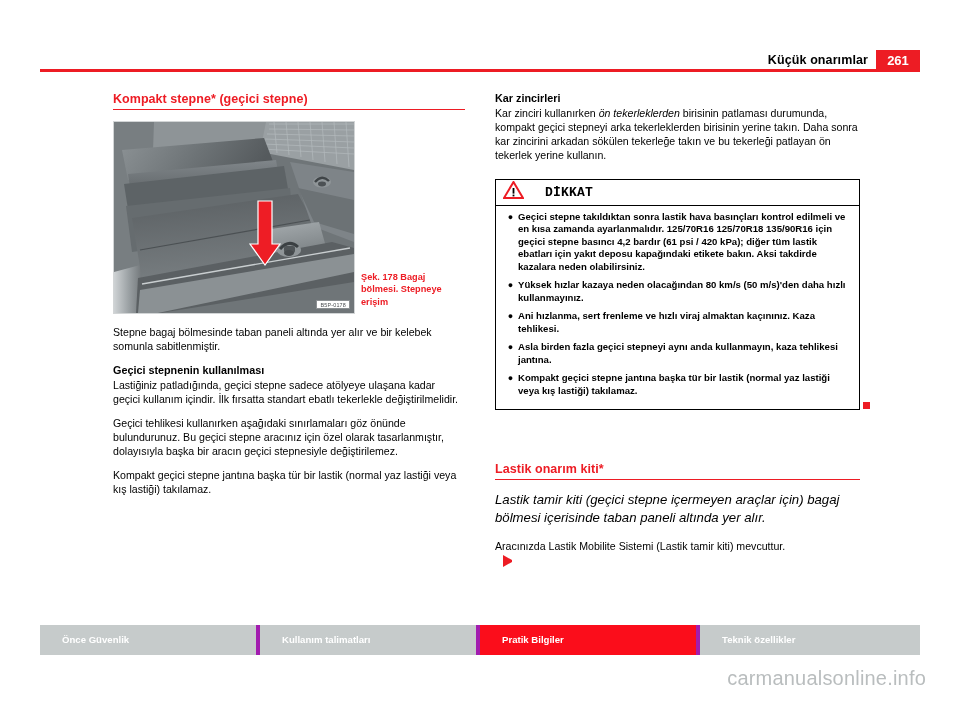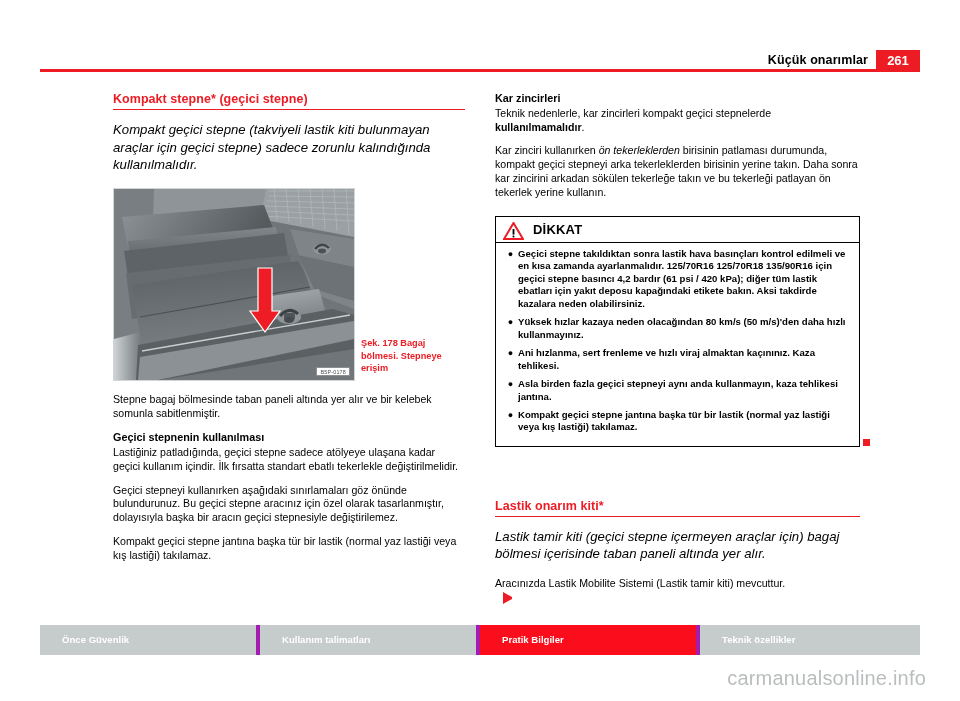--- a/index.html
+++ b/index.html
@@ -151,22 +151,24 @@
   .warn-box {
     border: 1.2px solid #000;
     margin: 16px 0 0 0;
     background: #fff;
     width: 365px;
   }
   .warn-head {
     border-bottom: 1.2px solid #000;
     padding: 5px 7px 5px 7px;
     display: flex;
-    gap: 9px;
+    align-items: center;
+    gap: 21px;
     height: 26px;
+    font-family: Liberation Mono, monospace;
   }
   .warn-title {
     font-size: 13px;
     font-weight: bold;
     color: #000;
     letter-spacing: 0.2px;
   }
   .warn-body {
     padding: 5px 7px 6px 7px;
     position: relative;
@@ -256,21 +258,20 @@
   <div class="page-number">261</div>
   <div class="header-rule"></div>
 </div>
 
 <div class="columns">
 
   <div class="col-left">
 
     <div class="sec-title">Kompakt stepne* (geçici stepne)</div>
 
-    <div class="lead">Kompakt geçici stepne (takviyeli lastik kiti bulunmayan araçlar için geçici stepne) sadece zorunlu kalındığında kullanılmalıdır.</div>
 
     <div class="figure-block">
       <div class="figure-img">
         <svg width="240" height="191" viewBox="0 0 240 191">
           <defs>
             <linearGradient id="gFloor" x1="0" y1="0" x2="0.2" y2="1">
               <stop offset="0" stop-color="#5a5f62"></stop>
               <stop offset="1" stop-color="#7b8184"></stop>
             </linearGradient>
             <linearGradient id="gBack" x1="0" y1="0" x2="1" y2="0.2">
@@ -355,30 +356,29 @@
       </div>
       <div class="figure-caption">Şek. 178  Bagaj bölmesi. Stepneye erişim</div>
     </div>
 
     <p class="body">Stepne bagaj bölmesinde taban paneli altında yer alır ve bir kelebek somunla sabitlenmiştir.</p>
 
     <div class="body-h">Geçici stepnenin kullanılması</div>
 
     <p class="body">Lastiğiniz patladığında, geçici stepne sadece atölyeye ulaşana kadar geçici kullanım içindir. İlk fırsatta standart ebatlı tekerlekle değiştirilmelidir.</p>
 
-    <p class="body">Geçici stepneyi kullanırken aşağıdaki sınırlamaları göz önünde bulundurunuz. Bu geçici stepne aracınız için özel olarak tasarlanmıştır, dolayısıyla başka bir aracın geçici stepnesiyle değiştirilemez.</p>
+    <p class="body">Geçici tehlikesi kullanırken aşağıdaki sınırlamaları göz önünde bulundurunuz. Bu geçici stepne aracınız için özel olarak tasarlanmıştır, dolayısıyla başka bir aracın geçici stepnesiyle değiştirilemez.</p>
 
     <p class="body">Kompakt geçici stepne jantına başka tür bir lastik (normal yaz lastiği veya kış lastiği) takılamaz.</p>
   </div>
 
   <div class="col-right">
 
     <div class="body-h">Kar zincirleri</div>
 
-    <p class="body tight"><span>Teknik nedenlerle, kar zincirleri kompakt geçici stepnelerde </span><span class="bd">kullanılmamalıdır</span><span>.</span></p>
 
     <p class="body"><span>Kar zinciri kullanırken </span><span class="it">ön tekerleklerden</span><span> birisinin patlaması durumunda, kompakt geçici stepneyi arka tekerleklerden birisinin yerine takın. Daha sonra kar zincirini arkadan sökülen tekerleğe takın ve bu tekerleği patlayan ön tekerlek yerine kullanın.</span></p>
 
     <div class="warn-box">
       <div class="warn-head">
         <span>
           <svg width="21" height="18" viewBox="0 0 21 18">
             <polygon points="10.5,1 20,17 1,17" fill="#ffffff" stroke="#ed1c24" stroke-width="2"></polygon>
             <rect x="9.6" y="7" width="1.8" height="5.6" fill="#000"></rect>
             <rect x="9.6" y="13.6" width="1.8" height="1.8" fill="#000"></rect>

